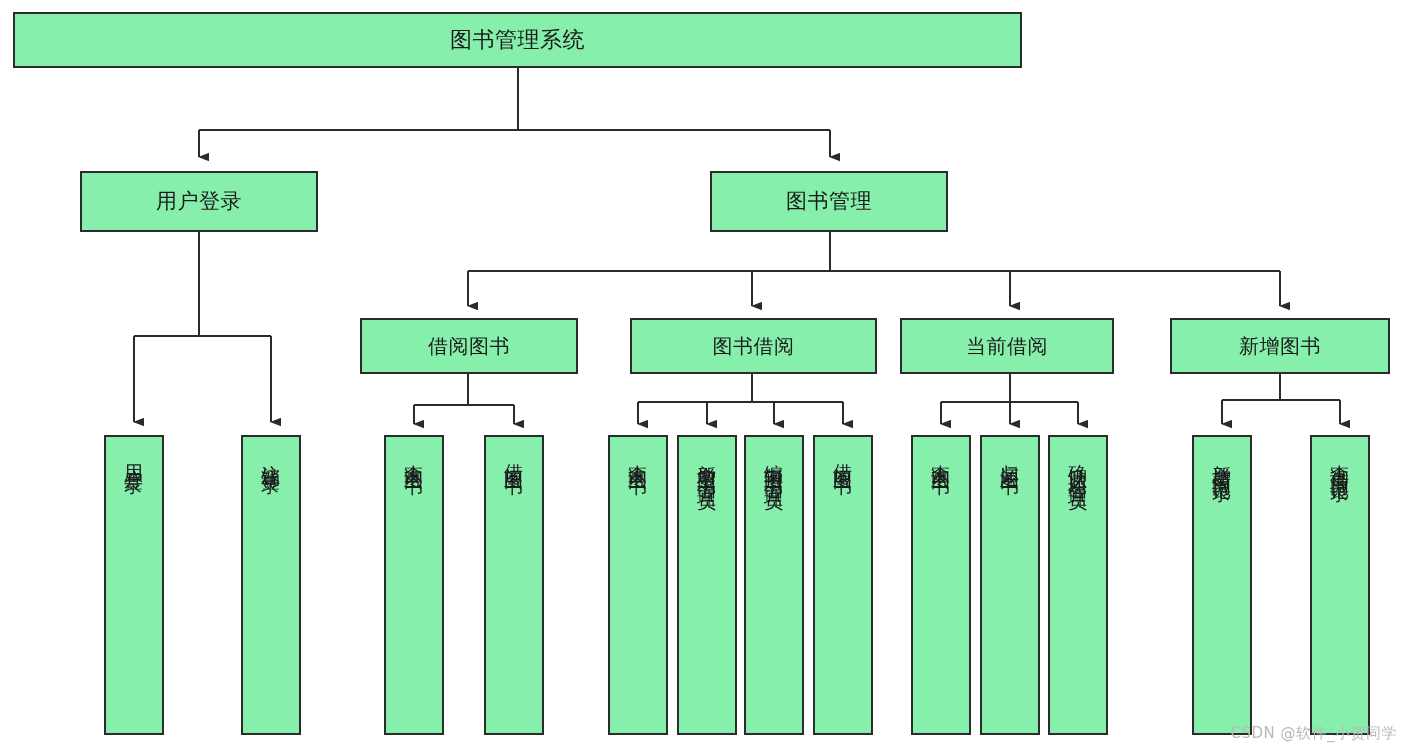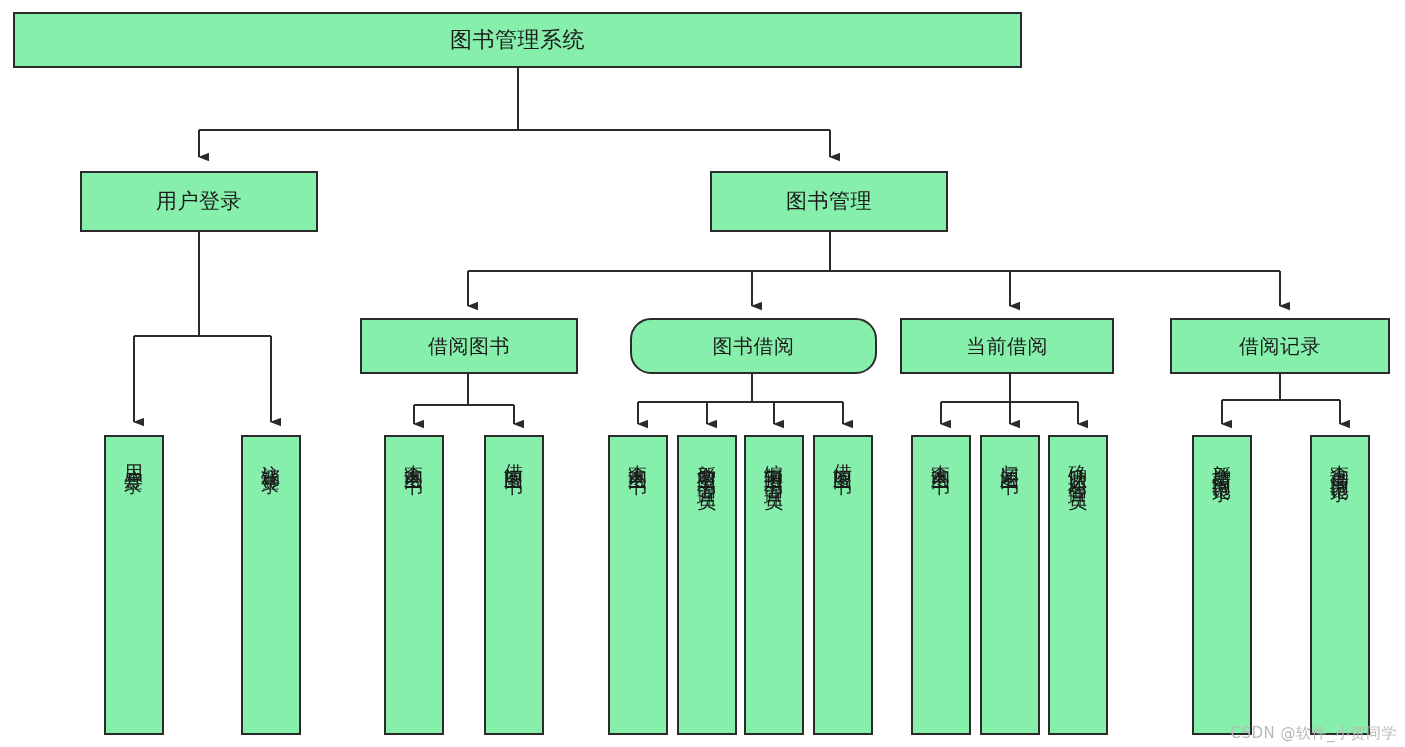--- a/index.html
+++ b/index.html
@@ -137,28 +137,28 @@
   <div class="node level1" style="left:80px; top:171px; width:238px; height:61px;">
     <span class="node-label">用户登录</span>
   </div>
   <div class="node level1" style="left:710px; top:171px; width:238px; height:61px;justify-content:center;">
     <span class="node-label">图书管理</span>
   </div>
 
   <div class="node level2" style="left:360px; top:318px; width:218px; height:56px;">
     <span class="node-label">借阅图书</span>
   </div>
-  <div class="node level2" style="left:630px; top:318px; width:247px; height:56px;border-radius:21px;">
+  <div class="node level2" style="left:630px; top:318px; width:247px; height:56px;">
     <span class="node-label">图书借阅</span>
   </div>
   <div class="node level2" style="left:900px; top:318px; width:214px; height:56px;">
     <span class="node-label">当前借阅</span>
   </div>
   <div class="node level2" style="left:1170px; top:318px; width:220px; height:56px;">
-    <span class="node-label">借阅记录</span>
+    <span class="node-label">新增图书</span>
   </div>
 
   <div class="node leaf" style="left:104px; top:435px; width:60px; height:300px;">
     <span class="node-label">用户登录</span>
   </div>
   <div class="node leaf" style="left:241px; top:435px; width:60px; height:300px;">
     <span class="node-label">注销登录</span>
   </div>
 
   <div class="node leaf" style="left:384px; top:435px; width:60px; height:300px;">

